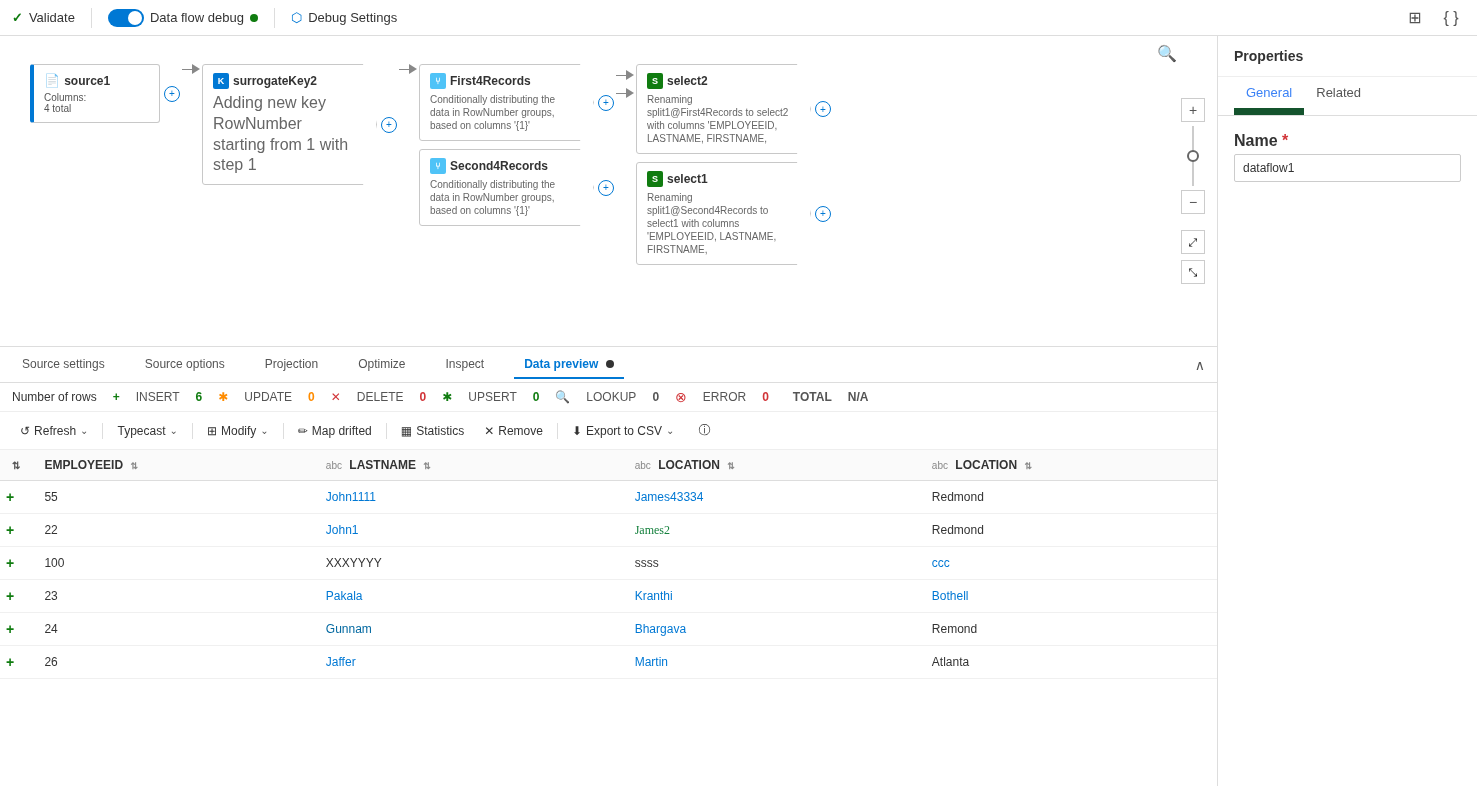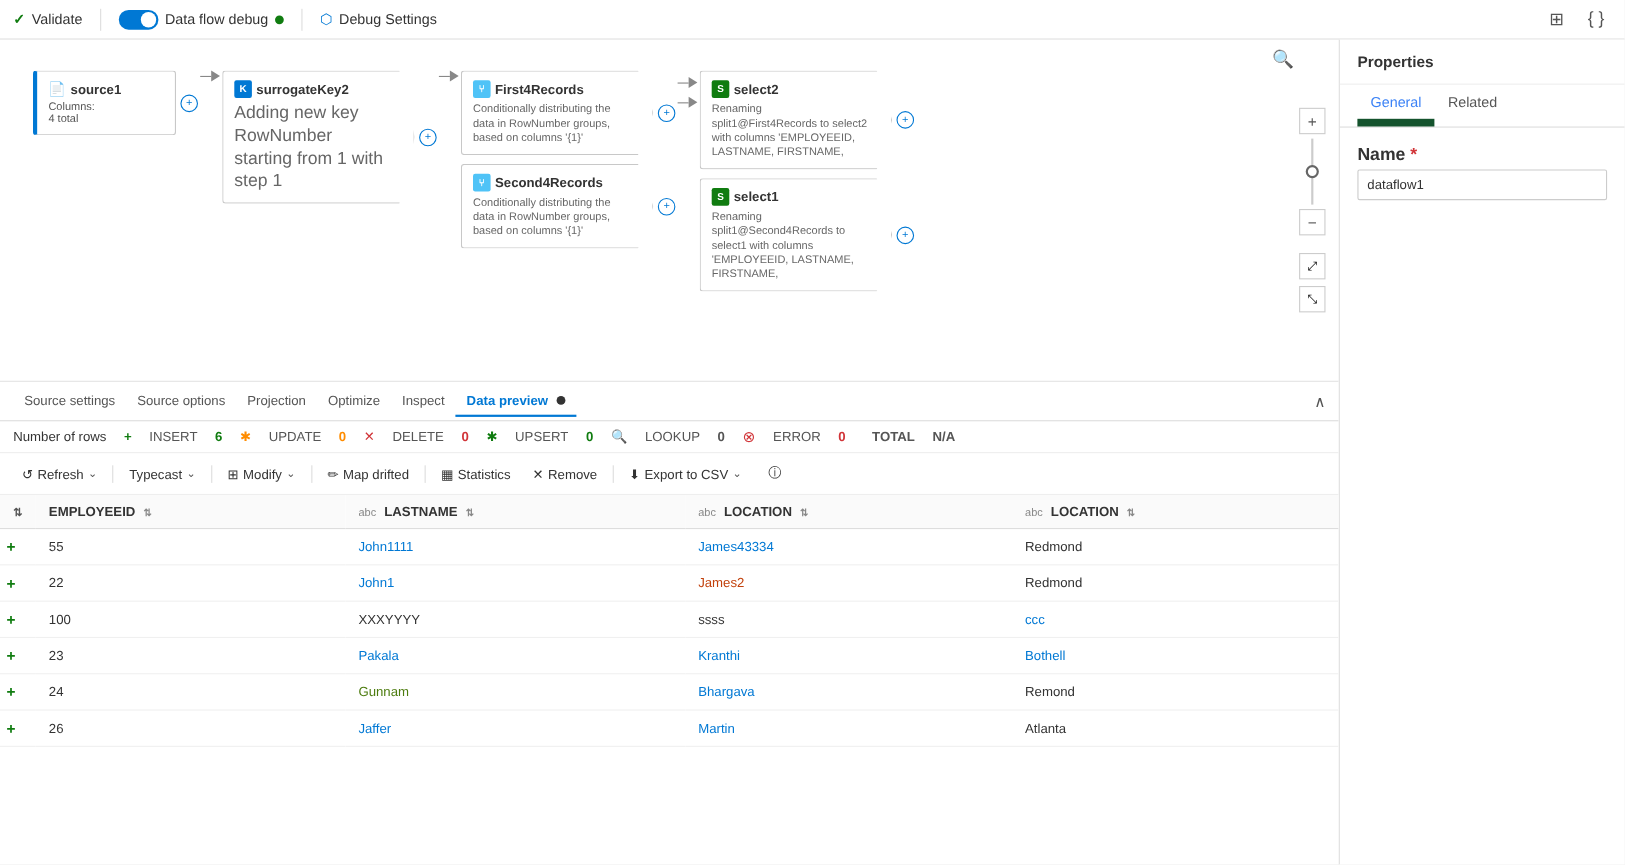--- a/index.html
+++ b/index.html
@@ -171,21 +171,21 @@
       height: 440px;
       display: flex;
       flex-direction: column;
     }
     .panel-tabs {
       display: flex;
       align-items: center;
       border-bottom: 1px solid #ddd;
       padding: 0 12px;
       height: 36px;
-      gap: 0;
+      gap: 20px;
     }
     .panel-tab {
       padding: 6px 10px;
       font-size: 12px;
       cursor: pointer;
       color: #555;
       border-bottom: 2px solid transparent;
       white-space: nowrap;
     }
     .panel-tab.active {
@@ -648,41 +648,41 @@
       <td class="insert-icon"><span class="insert-plus">+</span></td>
       <td>55</td>
       <td style="color:#0078d4;">John1111</td>
       <td style="color:#0078d4;">James43334</td>
       <td style="color:#333;">Redmond</td>
     </tr>
               <tr>
       <td class="insert-icon"><span class="insert-plus">+</span></td>
       <td>22</td>
       <td style="color:#0078d4;">John1</td>
-      <td style="color:#c2410c;">James2</td>
+      <td style="color:#15803d;font-family:Liberation Serif, serif;">James2</td>
       <td style="color:#333;">Redmond</td>
     </tr>
               <tr>
       <td class="insert-icon"><span class="insert-plus">+</span></td>
       <td>100</td>
       <td style="color:#333;">XXXYYYY</td>
       <td style="color:#333;">ssss</td>
       <td style="color:#0078d4;">ccc</td>
     </tr>
               <tr>
       <td class="insert-icon"><span class="insert-plus">+</span></td>
       <td>23</td>
       <td style="color:#0078d4;">Pakala</td>
       <td style="color:#0078d4;">Kranthi</td>
       <td style="color:#0078d4;">Bothell</td>
     </tr>
               <tr>
       <td class="insert-icon"><span class="insert-plus">+</span></td>
       <td>24</td>
-      <td style="color:#4d7c0f;">Gunnam</td>
+      <td style="color:#0369a1;">Gunnam</td>
       <td style="color:#0078d4;">Bhargava</td>
       <td style="color:#333;">Remond</td>
     </tr>
               <tr>
       <td class="insert-icon"><span class="insert-plus">+</span></td>
       <td>26</td>
       <td style="color:#0078d4;">Jaffer</td>
       <td style="color:#0078d4;">Martin</td>
       <td style="color:#333;">Atlanta</td>
     </tr>

